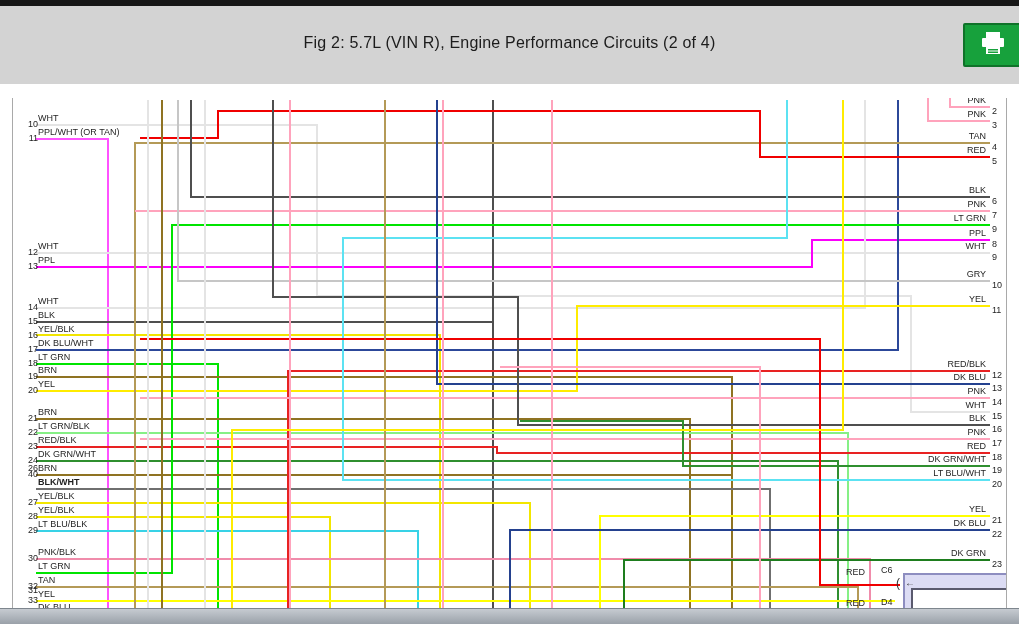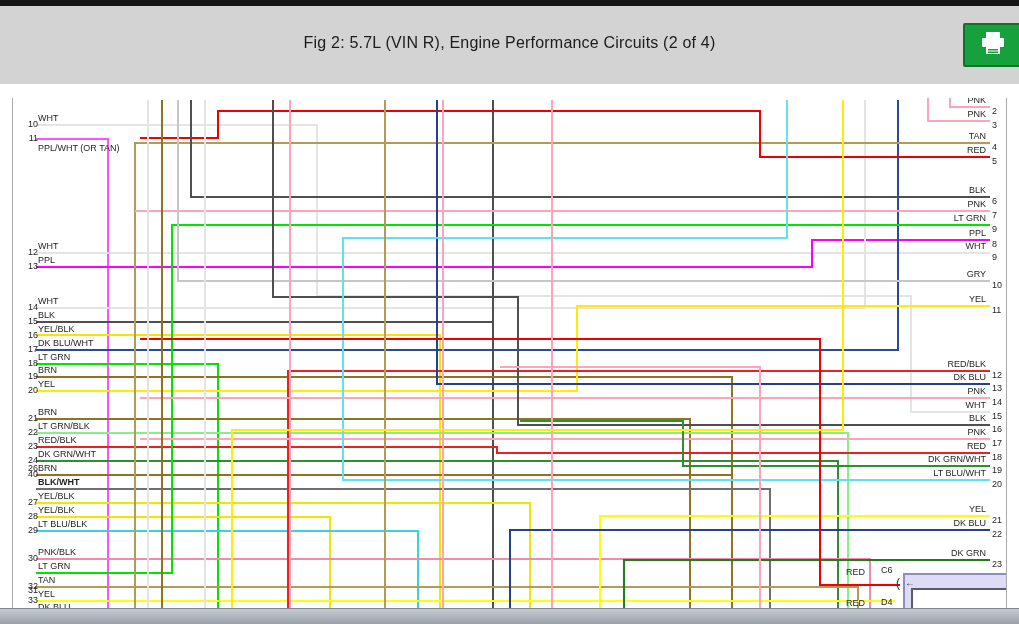--- a/index.html
+++ b/index.html
@@ -109,21 +109,21 @@
         <polyline points="148,100 148,608" fill="none" stroke="#e4e4e4" stroke-width="2"></polyline>
         <polyline points="205,100 205,608" fill="none" stroke="#e4e4e4" stroke-width="2"></polyline>
         <polyline points="934,606 949,597" fill="none" stroke="#444444" stroke-width="2"></polyline>
         <polygon points="946,594 954,596 948,602" fill="#444444"></polygon>
       </svg>
 
     <div class="label-layer">
         <div class="wnum lnum" style="left: 4px; top: 21px;">10</div>
         <div class="wlabel" style="left: 26px; top: 15px;">WHT</div>
         <div class="wnum lnum" style="left: 4px; top: 35px;">11</div>
-        <div class="wlabel" style="left: 26px; top: 29px; margin-top: 16px;">PPL/WHT (OR TAN)</div>
+        <div class="wlabel" style="left: 26px; top: 29px;">PPL/WHT (OR TAN)</div>
         <div class="wnum lnum" style="left: 4px; top: 149px;">12</div>
         <div class="wlabel" style="left: 26px; top: 143px;">WHT</div>
         <div class="wnum lnum" style="left: 4px; top: 163px;">13</div>
         <div class="wlabel" style="left: 26px; top: 157px;">PPL</div>
         <div class="wnum lnum" style="left: 4px; top: 204px;">14</div>
         <div class="wlabel" style="left: 26px; top: 198px;">WHT</div>
         <div class="wnum lnum" style="left: 4px; top: 218px;">15</div>
         <div class="wlabel" style="left: 26px; top: 212px;">BLK</div>
         <div class="wnum lnum" style="left: 4px; top: 232px;">16</div>
         <div class="wlabel" style="left: 26px; top: 226px;">YEL/BLK</div>

